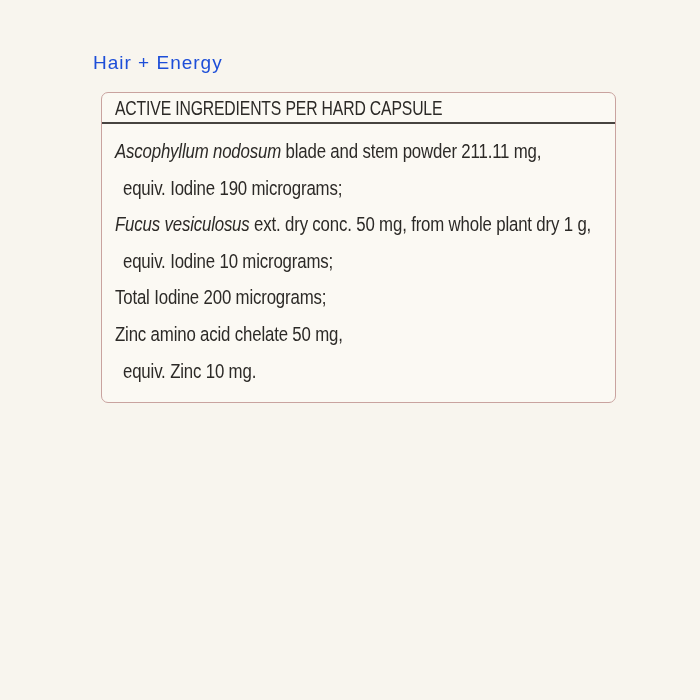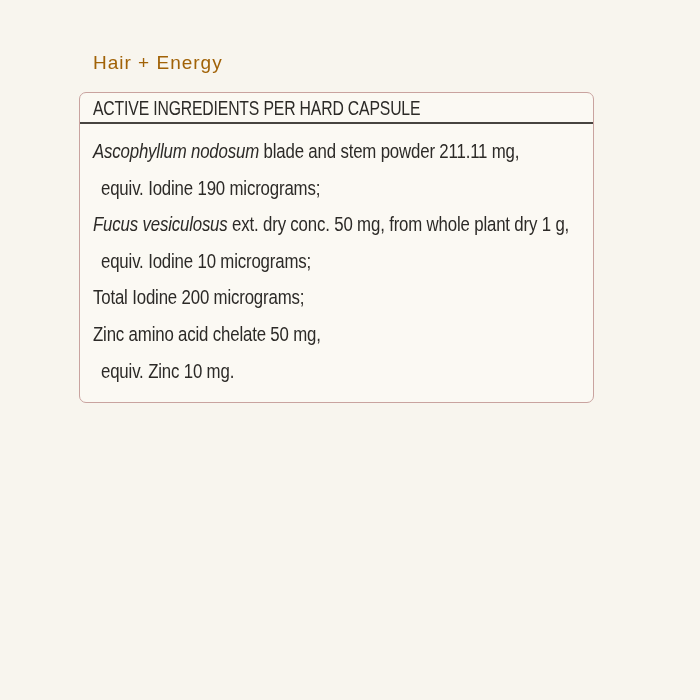--- a/index.html
+++ b/index.html
@@ -9,26 +9,26 @@
     font-family: "Liberation Sans", sans-serif;
     position: relative;
     overflow: hidden;
   }
   .page-title {
     position: absolute;
     left: 93px;
     top: 52px;
     font-size: 19px;
     letter-spacing: 1px;
-    color: #a16207;
+    color: #1d4ed8;
     white-space: nowrap;
   }
   .card {
     position: absolute;
-    left: 79px;
+    left: 101px;
     top: 92px;
     width: 515px;
     height: 311px;
     background: #fbf9f3;
     border: 1px solid #c9a39f;
     border-radius: 7px;
     overflow: hidden;
   }
   .card-header {
     height: 31px;

